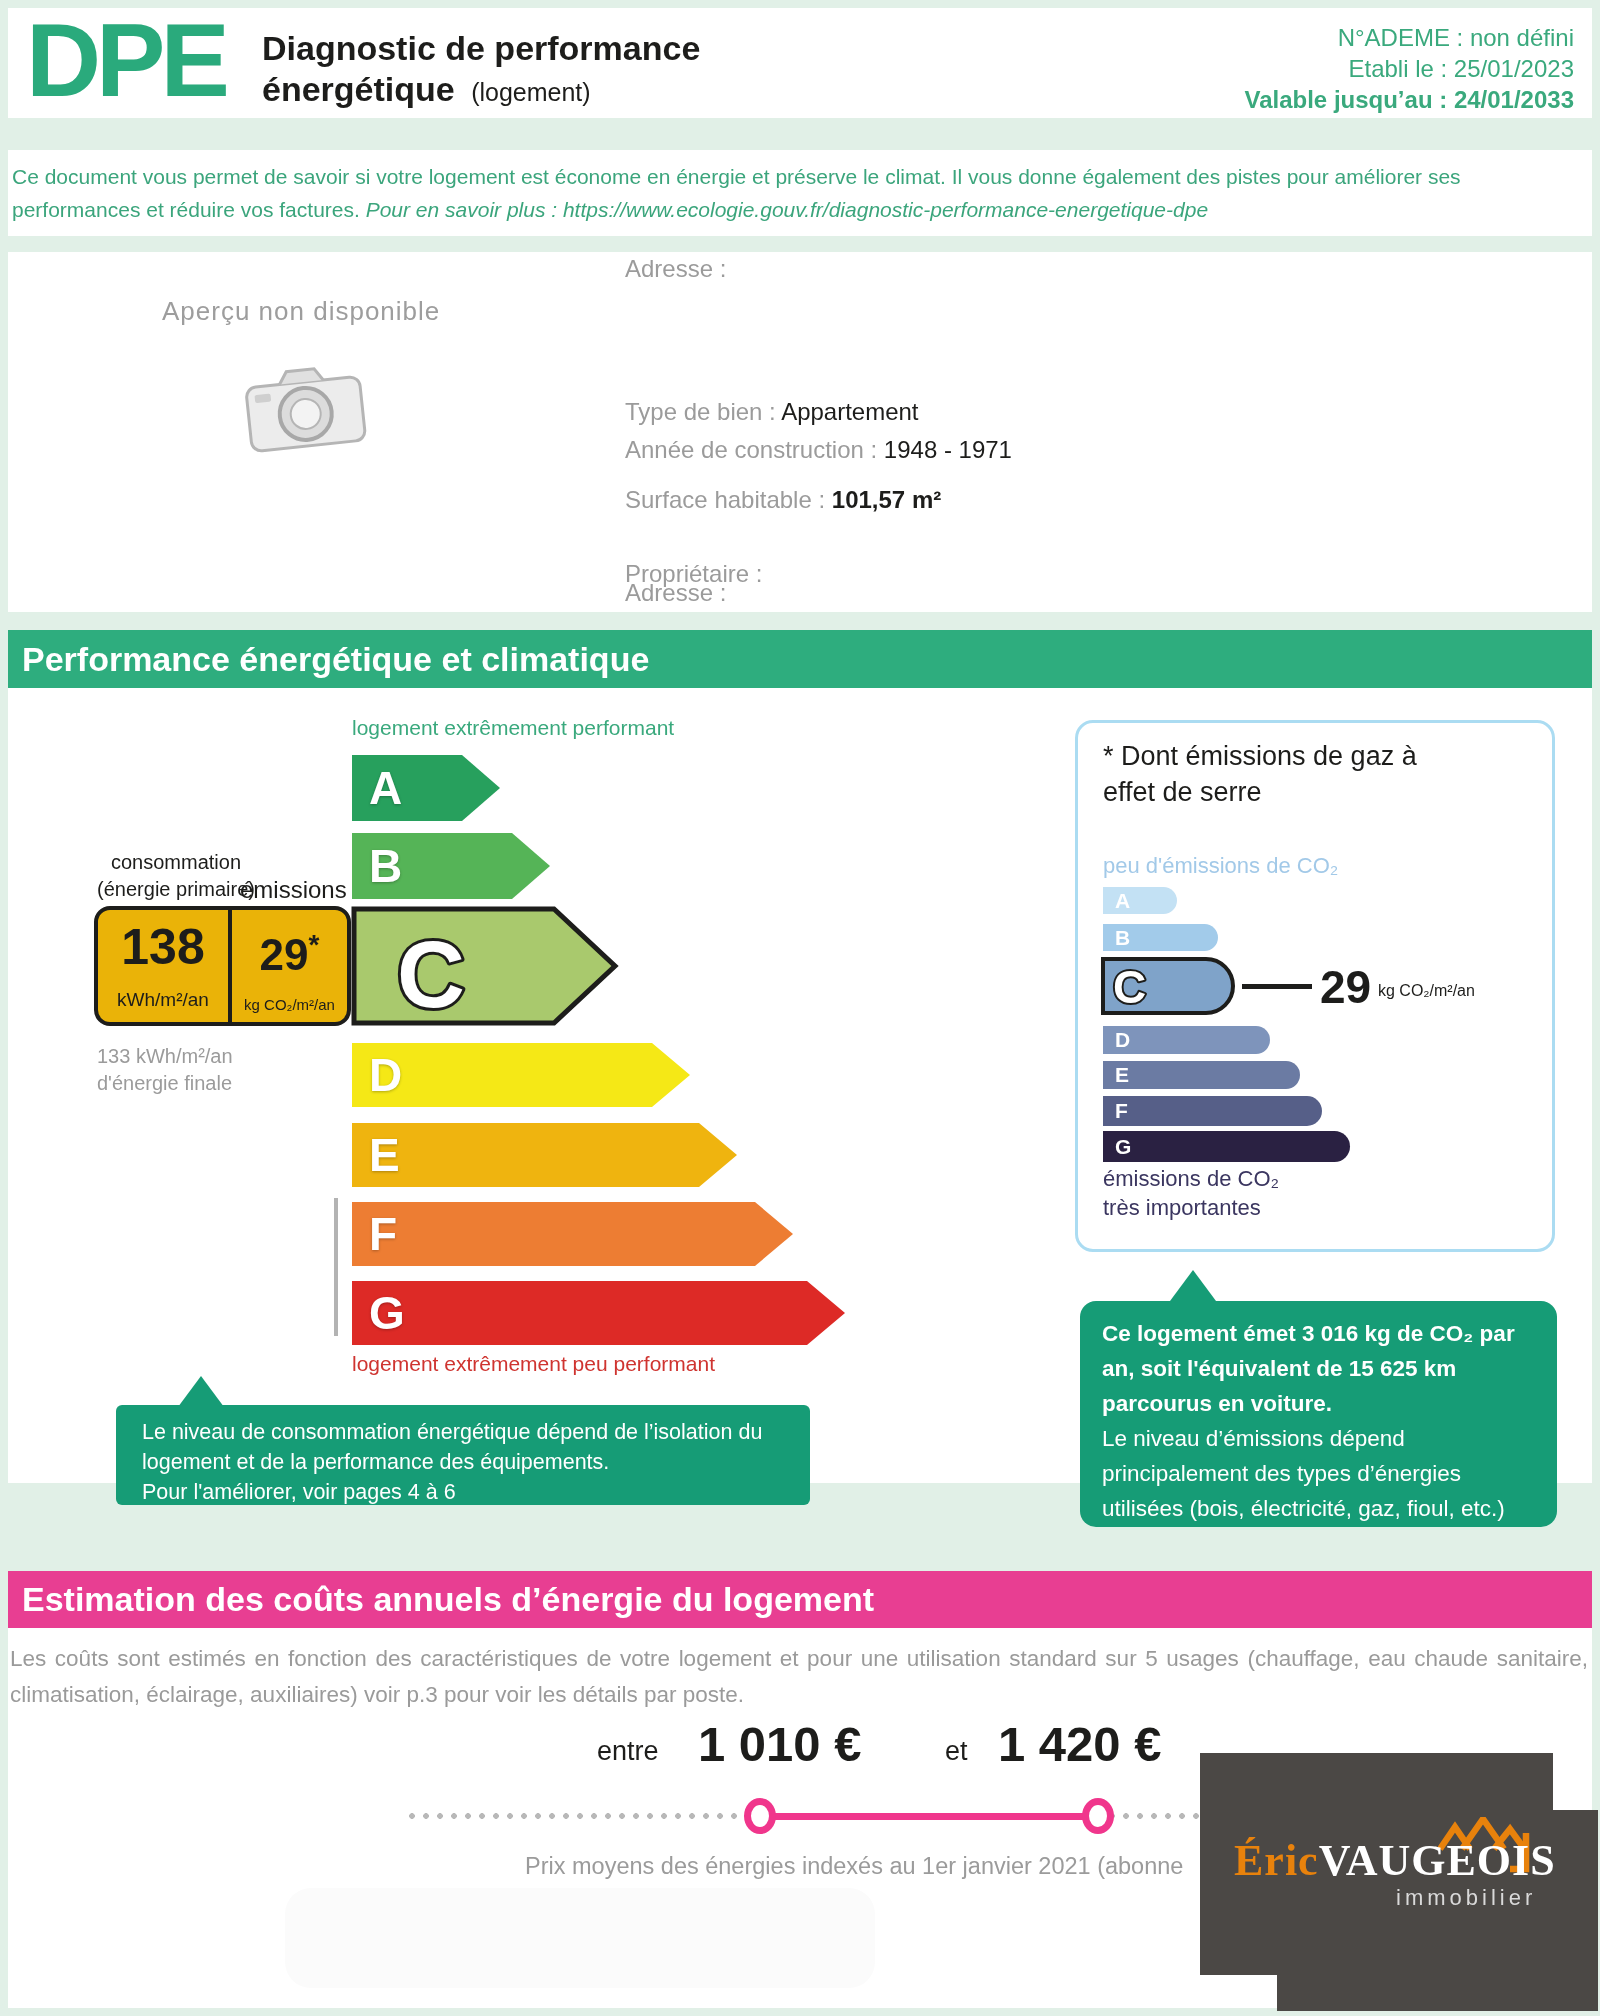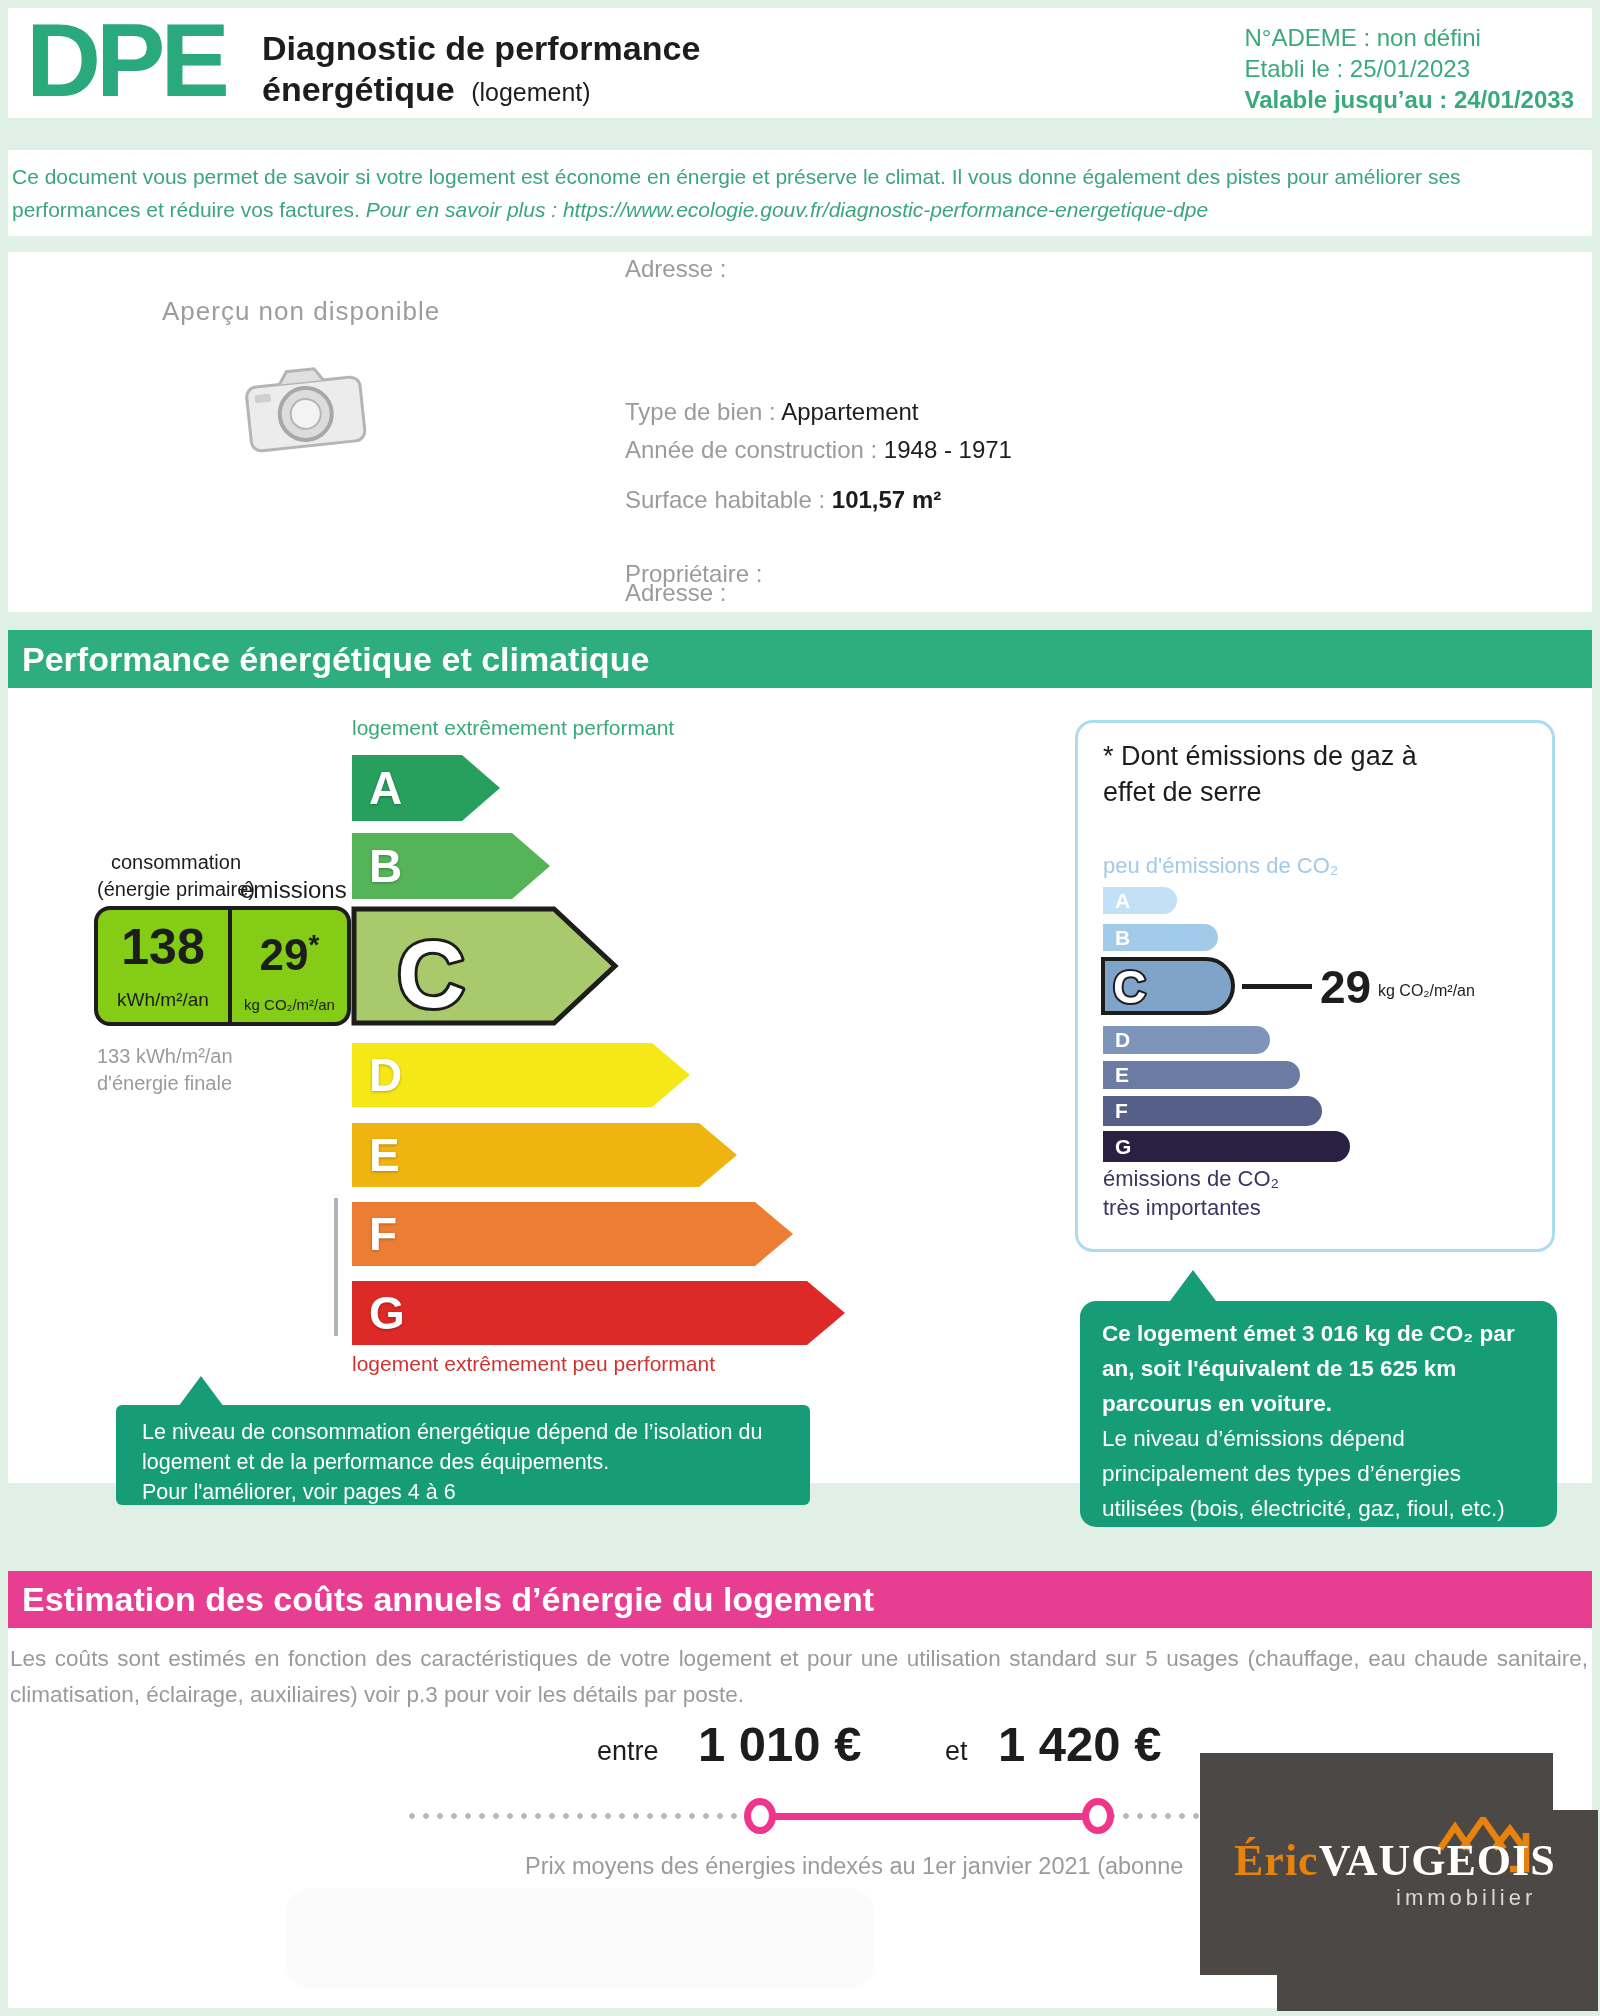--- a/index.html
+++ b/index.html
@@ -8,21 +8,21 @@
     background:#e1f0e7;color:#1d1d1b;
     font-family:"Liberation Sans","DejaVu Sans",sans-serif;
   }
   .abs{position:absolute}
   .card{position:absolute;background:#ffffff}
 
   
   .dpe-logo{left:26px;top:14px;font-size:104px;font-weight:700;letter-spacing:-5px;color:#2aaa7c;line-height:92px}
   .doc-title{left:262px;top:28px;font-size:34px;font-weight:700;line-height:41px;color:#1d1d1b}
   .doc-title .note{font-size:25px;font-weight:400}
-  .header-meta{right:26px;top:22px;text-align:left;font-size:24px;line-height:31px;color:#3aa97d}
+  .header-meta{right:26px;top:22px;text-align:right;font-size:24px;line-height:31px;color:#3aa97d}
   .header-meta .bold{font-weight:700}
 
   
   .intro-text{left:12px;top:160px;width:1576px;font-size:21px;line-height:33px;color:#3ba57c}
   .intro-text .it{font-style:italic}
 
   
   .preview-label{left:162px;top:296px;font-size:26px;color:#9d9d9d;letter-spacing:1px}
   .prop-row{left:625px;font-size:24px;color:#9b9b9b}
   .prop-row .val{color:#1d1d1b}
@@ -34,21 +34,21 @@
   .scale-top-label{left:352px;top:716px;font-size:21px;color:#3aa97d}
   .scale-bottom-label{left:352px;top:1352px;font-size:21px;color:#cf3430}
 
   .e-arrow{position:absolute;left:352px;display:flex;align-items:center;
     clip-path:polygon(0 0,calc(100% - 38px) 0,100% 50%,calc(100% - 38px) 100%,0 100%)}
   .e-arrow .ltr{font-size:46px;font-weight:700;color:#fff;padding-left:17px;text-shadow:0 1px 3px rgba(0,0,0,.28)}
 
   .cons-label{left:72px;top:849px;width:208px;text-align:center;font-size:20px;line-height:27px;color:#1d1d1b}
   .emis-label{left:240px;top:876px;width:112px;font-size:24px;color:#1d1d1b}
 
-  .rating-box{left:94px;top:906px;width:257px;height:120px;box-sizing:border-box;background:#84cc16;
+  .rating-box{left:94px;top:906px;width:257px;height:120px;box-sizing:border-box;background:#eab308;
     border:4px solid #1d1d1b;border-radius:16px;display:flex}
   .rating-cell{display:flex;flex-direction:column;align-items:center;justify-content:center;box-sizing:border-box}
   .rating-cell.c1{width:134px;border-right:4px solid #1d1d1b}
   .rating-cell.c2{flex:1}
   .rating-num{font-size:50px;font-weight:700;line-height:52px}
   .rating-num sup{font-size:28px}
   .rating-unit{font-size:19px;margin-top:16px}
   .rating-unit.small{font-size:15px}
 
   .final-energy{left:97px;top:1043px;font-size:20px;line-height:27px;color:#9b9b9b}

